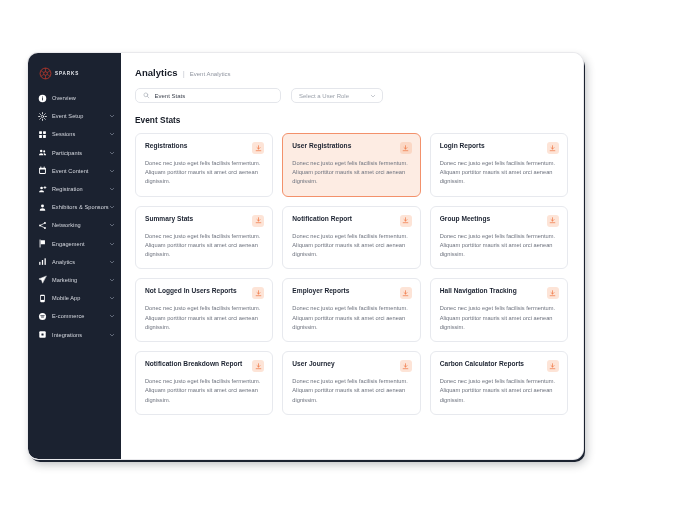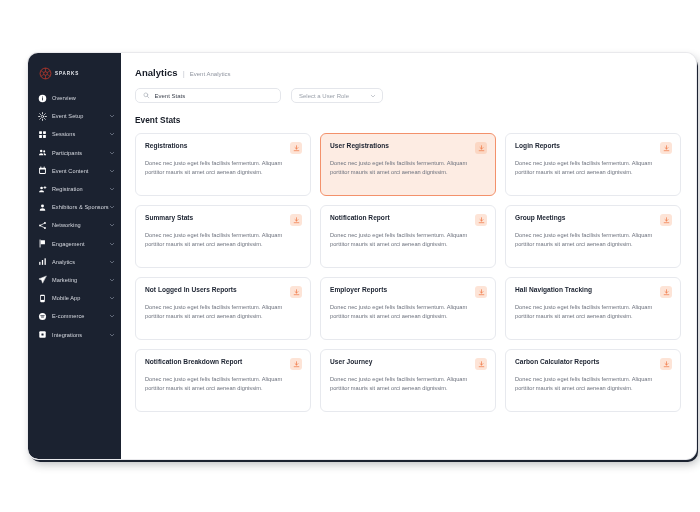--- a/index.html
+++ b/index.html
@@ -7,21 +7,21 @@
     width: 700px; height: 512px;
     background: #ffffff;
     font-family: "Liberation Sans", sans-serif;
     overflow: hidden;
   }
 
   
   #app-window {
     position: absolute;
     left: 28px; top: 53px;
-    width: 668px; height: 406px;
+    width: 555px; height: 406px;
     background: #ffffff;
     border-radius: 10px;
     box-shadow: 0 0 0 1px #e9e9ec,
                 2px 3px 0 0 #1b2230,
                 3px 5px 10px rgba(20,25,35,.30);
     overflow: hidden;
     display: flex;
   }
 
   

